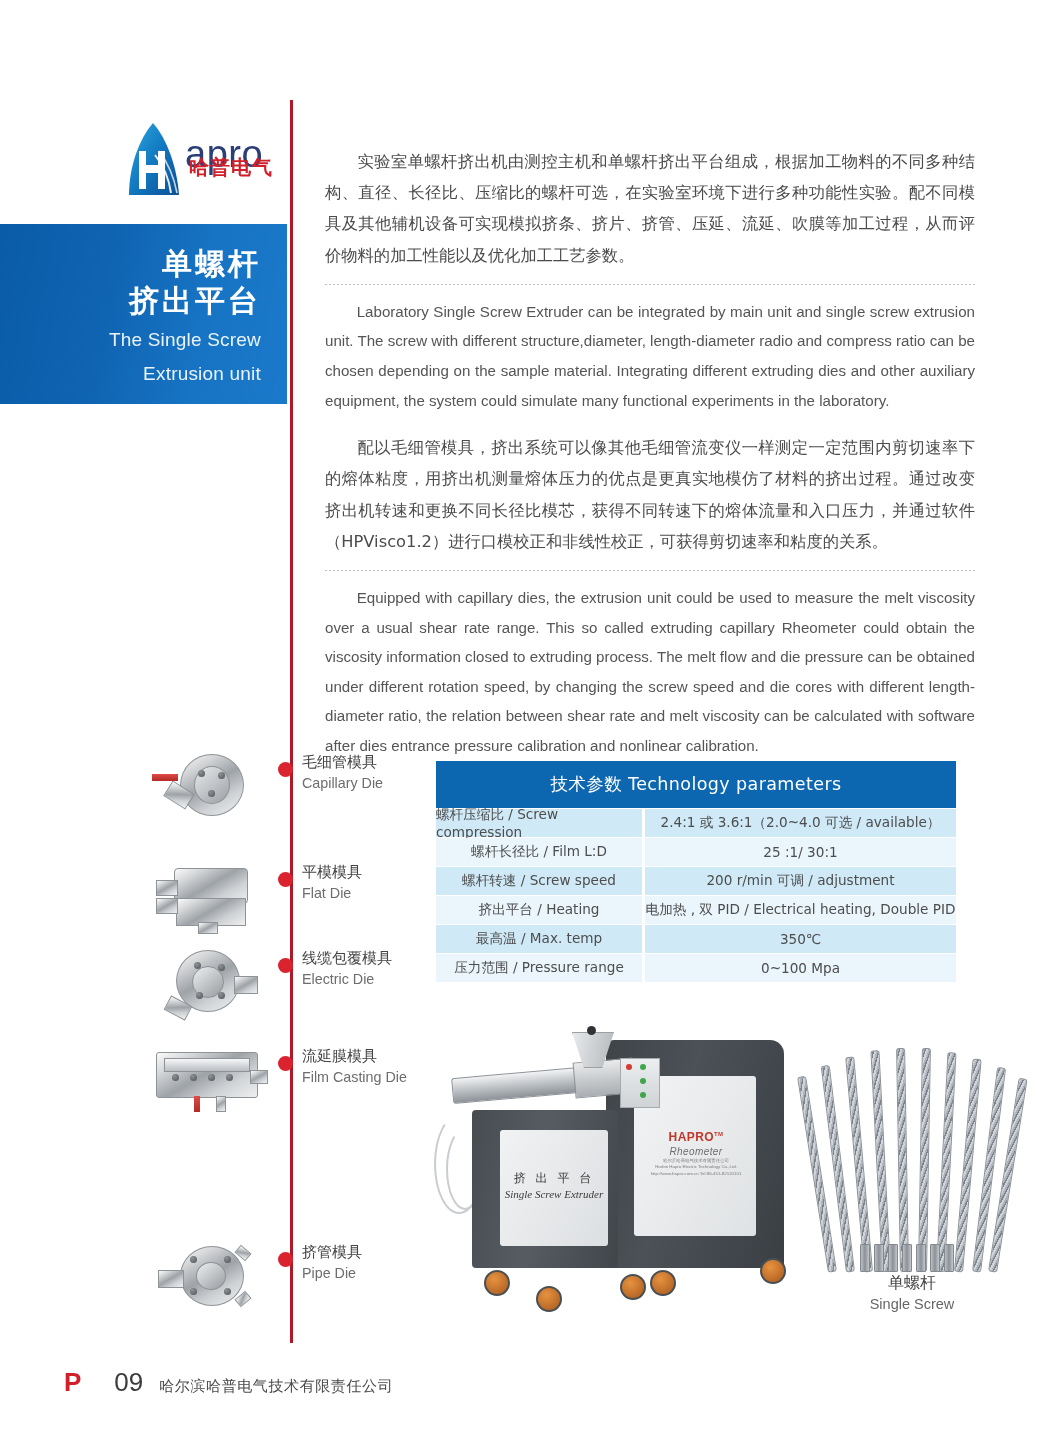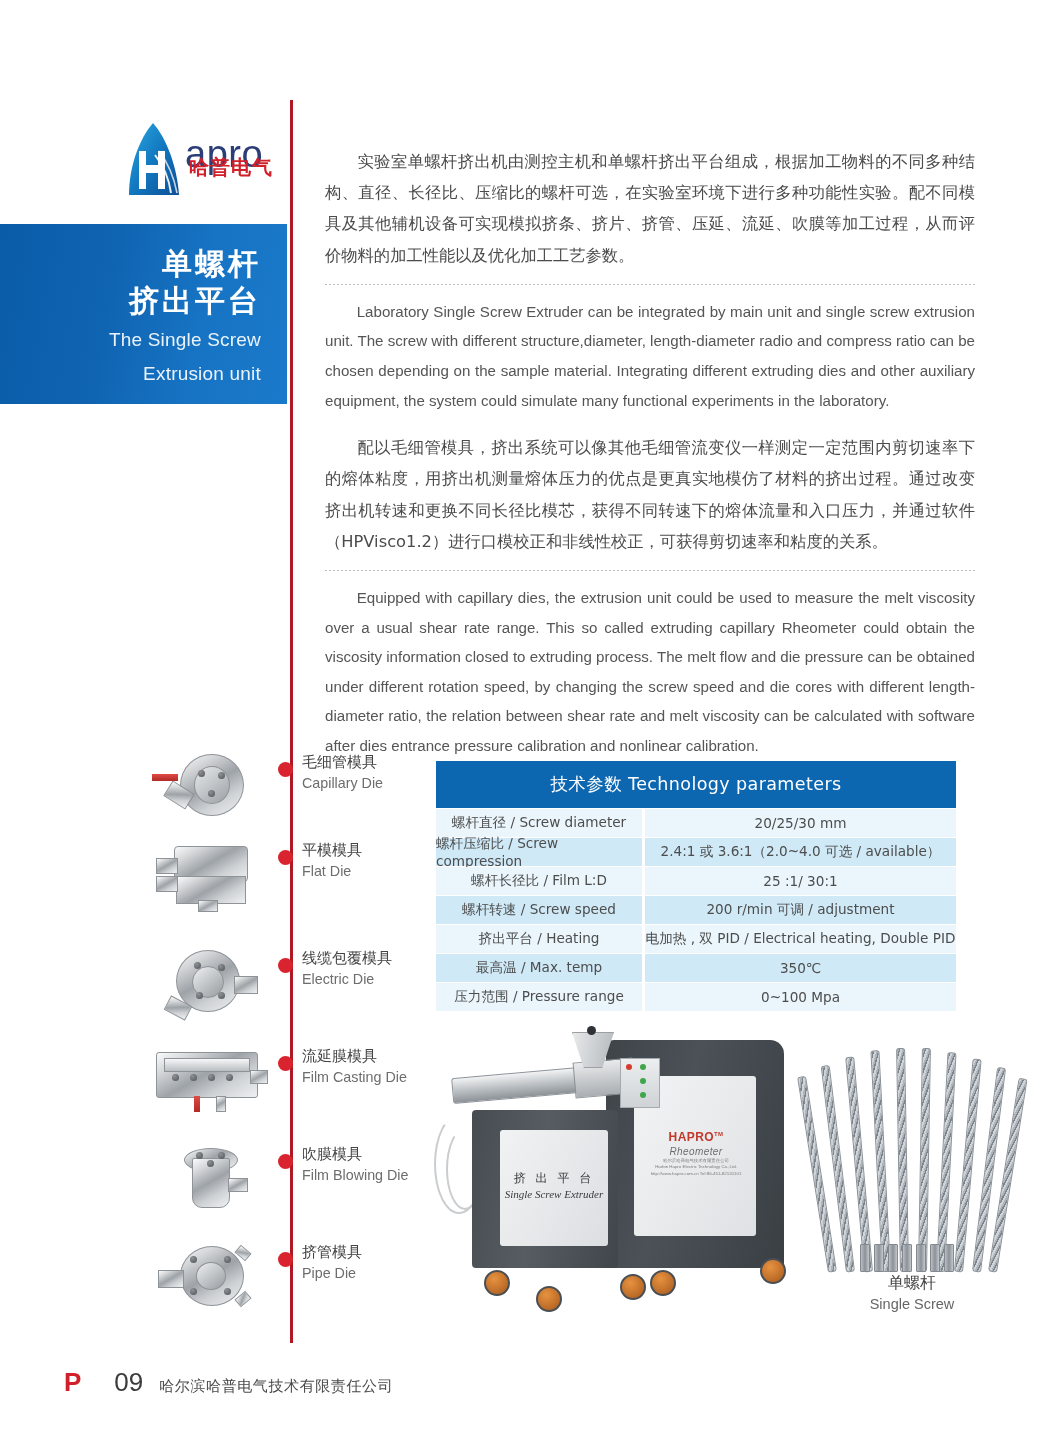--- a/index.html
+++ b/index.html
@@ -195,21 +195,21 @@
         <div class="metal" style="left:16px;top:34px;width:24px;height:16px;transform:rotate(32deg);"></div>
         <div class="redtag" style="left:2px;top:22px;width:26px;height:7px;"></div>
       </div>
       <div class="dot"></div>
       <div class="dielabel">
         <div class="dl-cn">毛细管模具</div>
         <div class="dl-en">Capillary Die</div>
       </div>
     </div>
 
-    <div class="dierow" style="top:88px">
+    <div class="dierow" style="top:110px">
       <div class="diephoto">
         <div class="metal" style="left:24px;top:6px;width:72px;height:34px;border-radius:4px;"></div>
         <div class="metal" style="left:26px;top:36px;width:68px;height:26px;"></div>
         <div class="metal" style="left:6px;top:18px;width:20px;height:14px;"></div>
         <div class="metal" style="left:6px;top:36px;width:20px;height:14px;"></div>
         <div class="metal" style="left:48px;top:60px;width:18px;height:10px;"></div>
       </div>
       <div class="dot"></div>
       <div class="dielabel">
         <div class="dl-cn">平模模具</div>
@@ -247,35 +247,20 @@
         <div class="redtag" style="left:44px;top:50px;width:6px;height:16px;"></div>
         <div class="metal" style="left:66px;top:50px;width:8px;height:14px;"></div>
       </div>
       <div class="dot"></div>
       <div class="dielabel">
         <div class="dl-cn">流延膜模具</div>
         <div class="dl-en">Film Casting Die</div>
       </div>
     </div>
 
-    <div class="dierow" style="top:392px">
-      <div class="diephoto">
-        <div class="metal metal-d" style="left:34px;top:4px;width:52px;height:22px;"></div>
-        <div class="metal" style="left:42px;top:14px;width:36px;height:48px;border-radius:2px 2px 10px 10px;"></div>
-        <div class="bolt" style="left:46px;top:8px;"></div>
-        <div class="bolt" style="left:68px;top:8px;"></div>
-        <div class="bolt" style="left:57px;top:16px;"></div>
-        <div class="metal" style="left:78px;top:34px;width:18px;height:12px;"></div>
-      </div>
-      <div class="dot"></div>
-      <div class="dielabel">
-        <div class="dl-cn">吹膜模具</div>
-        <div class="dl-en">Film Blowing Die</div>
-      </div>
-    </div>
 
     <div class="dierow" style="top:490px">
       <div class="diephoto">
         <div class="metal metal-d" style="left:30px;top:4px;width:62px;height:58px;"></div>
         <div class="metal metal-d" style="left:46px;top:20px;width:28px;height:26px;background:linear-gradient(140deg,#edeff0,#979ca1);"></div>
         <div class="bolt" style="left:40px;top:14px;"></div>
         <div class="bolt" style="left:74px;top:14px;"></div>
         <div class="bolt" style="left:40px;top:46px;"></div>
         <div class="bolt" style="left:74px;top:46px;"></div>
         <div class="metal" style="left:8px;top:28px;width:24px;height:16px;"></div>
@@ -286,25 +271,20 @@
       <div class="dielabel">
         <div class="dl-cn">挤管模具</div>
         <div class="dl-en">Pipe Die</div>
       </div>
     </div>
   </div>
 
   <div class="table">
     <div class="thead">技术参数 Technology parameters</div>
 
-    <div class="trow odd">
-      <div class="tlabel">螺杆直径 / Screw diameter</div>
-      <div class="tsep"></div>
-      <div class="tvalue">20/25/30 mm</div>
-    </div>
     <div class="trow even">
       <div class="tlabel">螺杆压缩比 / Screw compression</div>
       <div class="tsep"></div>
       <div class="tvalue">2.4:1 或 3.6:1（2.0~4.0 可选 / available）</div>
     </div>
     <div class="trow odd">
       <div class="tlabel">螺杆长径比 / Film L:D</div>
       <div class="tsep"></div>
       <div class="tvalue">25 :1/ 30:1</div>
     </div>

